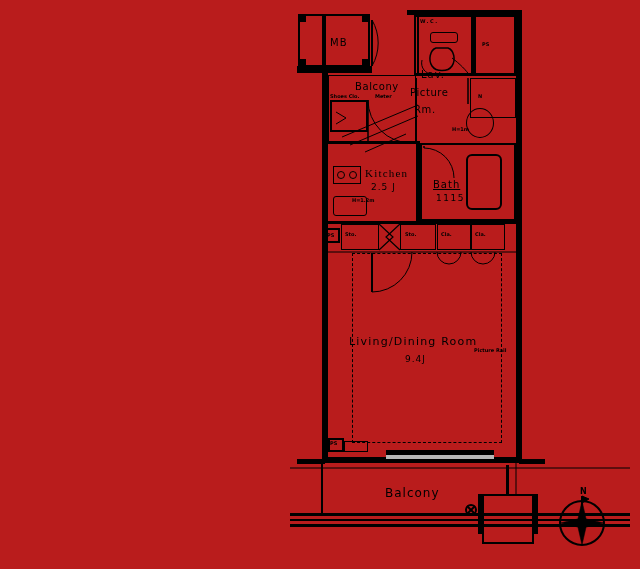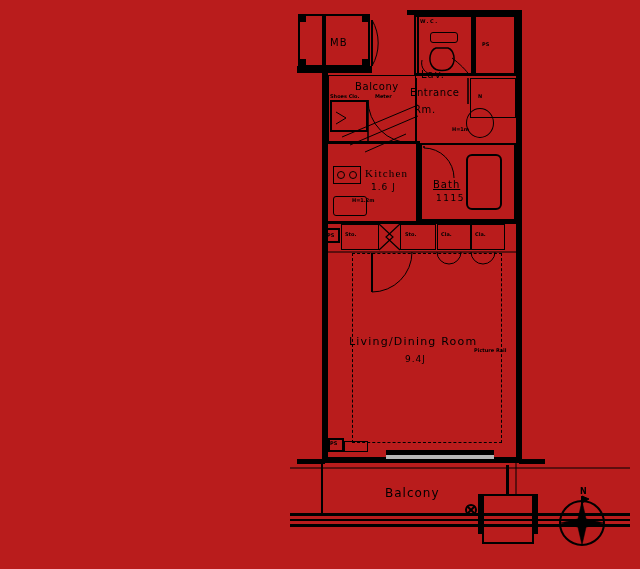--- a/index.html
+++ b/index.html
@@ -126,32 +126,32 @@
   <div class="lbl lbl-tiny" style="left:482px; top:42px;">PS</div>
 
   <div class="outline" style="left:328px; top:75px; width:88px; height:68px;"></div>
   <div class="lbl lbl-sm" style="left:355px; top:82px; font-size:10px; letter-spacing:0.6px;">Balcony</div>
   <div class="lbl lbl-tiny" style="left:330px; top:94px;">Shoes Clo.</div>
   <div class="lbl lbl-tiny" style="left:375px; top:94px;">Meter</div>
 
   <div class="outline-thick" style="left:330px; top:100px; width:38px; height:32px;"></div>
 
   <div class="lbl lbl-sm" style="left:421px; top:70px; font-size:10px; letter-spacing:1px;">Lav.</div>
-  <div class="lbl lbl-sm" style="left:410px; top:88px; font-size:10px; letter-spacing:0.6px;">Entrance</div>
+  <div class="lbl lbl-sm" style="left:410px; top:88px; font-size:10px; letter-spacing:0.6px;">Picture</div>
   <div class="lbl lbl-sm" style="left:414px; top:105px; font-size:10px; letter-spacing:0.6px;">Rm.</div>
 
   <div class="outline" style="left:470px; top:78px; width:46px; height:40px;"></div>
   <div class="lbl lbl-tiny" style="left:478px; top:94px;">N</div>
 
   <div class="lbl lbl-tiny" style="left:452px; top:127px;">H=1m</div>
 
   <div class="fixture-round" style="left:466px; top:108px; width:28px; height:30px;"></div>
 
   <div class="lbl lbl-room" style="left:365px; top:168px;font-family:Liberation Serif, serif;">Kitchen</div>
-  <div class="lbl lbl-area" style="left:371px; top:183px;">1.6 J</div>
+  <div class="lbl lbl-area" style="left:371px; top:183px;">2.5 J</div>
   <div class="lbl lbl-tiny" style="left:352px; top:198px;">H=1.2m</div>
 
   <div class="fixture" style="left:333px; top:166px; width:28px; height:18px;"></div>
   <div class="fixture-round" style="left:337px; top:171px; width:8px; height:8px;"></div>
   <div class="fixture-round" style="left:349px; top:171px; width:8px; height:8px;"></div>
 
   <div class="fixture" style="left:333px; top:196px; width:34px; height:20px; border-radius:3px;"></div>
 
   <div class="wall" style="left:416px; top:143px; width:4px; height:78px;"></div>
   <div class="wall" style="left:328px; top:141px; width:92px; height:3px;"></div>

